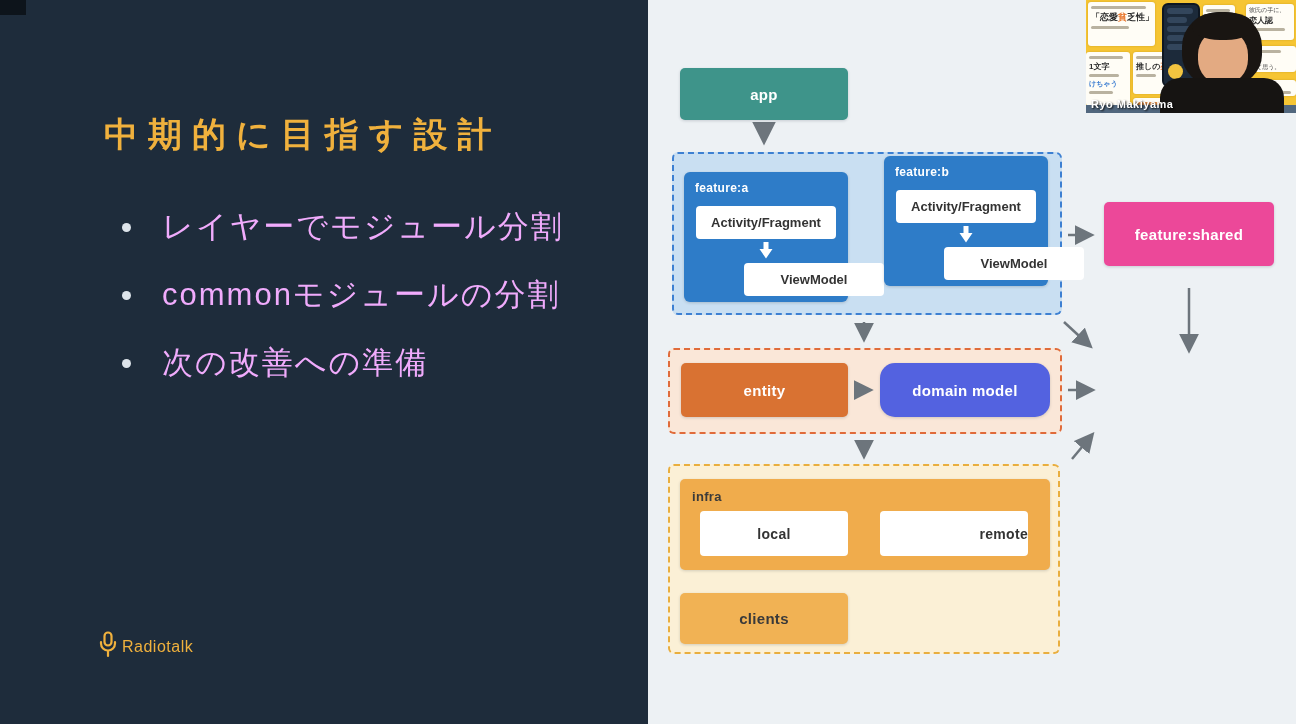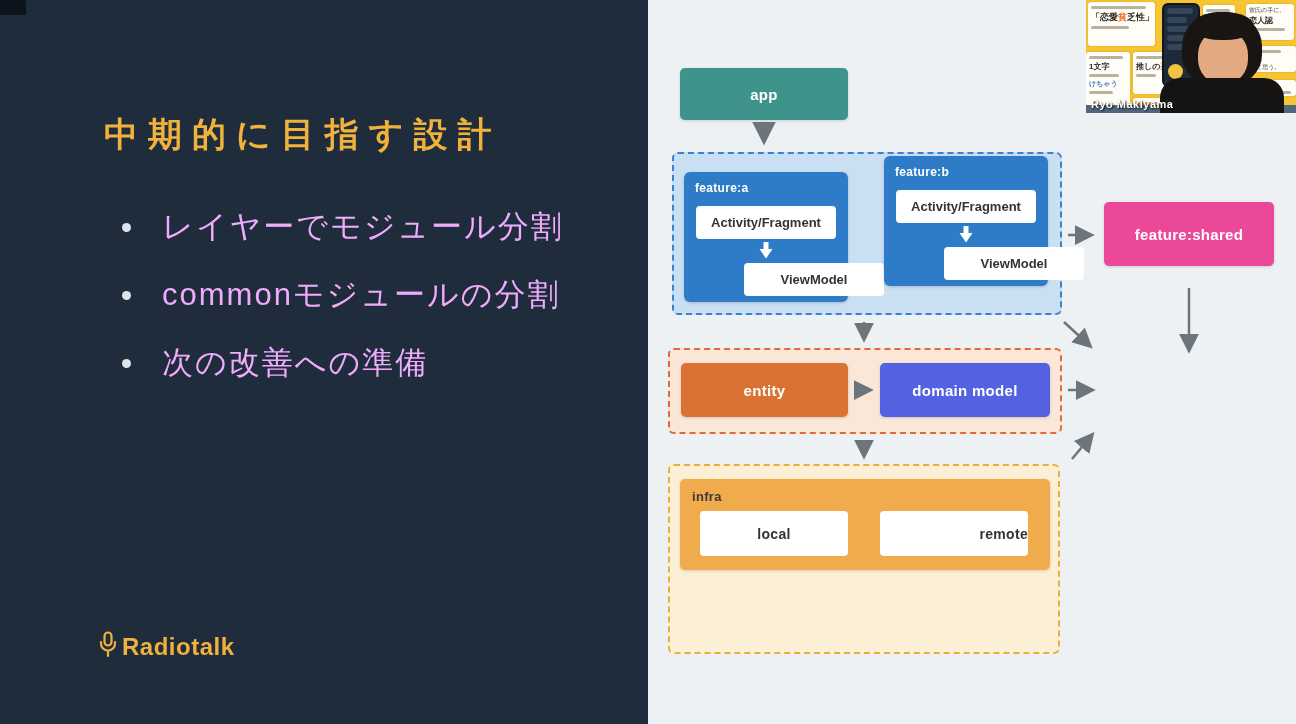--- a/index.html
+++ b/index.html
@@ -8,21 +8,21 @@
   .stage { position:absolute; left:0; top:0; width:1296px; height:724px; }
 
   
   .left-panel { position:absolute; left:0; top:0; width:648px; height:724px; background:#1e2c3b; }
   .corner-artifact { position:absolute; left:0; top:0; width:26px; height:15px; background:#0d141b; }
   .slide-title { position:absolute; left:104px; top:112px; font-size:34px; font-weight:bold; color:#f0b13d; letter-spacing:10px; white-space:nowrap; }
   .bullet-list { position:absolute; left:120px; top:208px; list-style:none; }
   .bullet-list li { position:relative; padding-left:42px; margin-bottom:30px; font-size:31px; line-height:38px; color:#f0abfc; letter-spacing:2px; white-space:nowrap; }
   .bullet-list li::before { content:""; position:absolute; left:2px; top:15px; width:9px; height:9px; border-radius:50%; background:#dde4ea; }
   .logo { position:absolute; left:98px; top:631px; display:flex; align-items:center; gap:4px; }
-  .logo-text { color:#f0b13d; font-size:24px; font-weight:bold; letter-spacing:0.5px; }
+  .logo-text { color:#f0b13d; font-size:16px; font-weight:normal; letter-spacing:0.5px; }
 
   
   .right-panel { position:absolute; left:648px; top:0; width:648px; height:668px; background:#edf1f4; }
 
   .dbox { position:absolute; display:flex; align-items:center; justify-content:center; border-radius:5px; box-shadow:0 1px 3px rgba(30,45,60,.18); color:#fff; font-size:15px; font-weight:bold; letter-spacing:.3px; }
   .teal { background:#3e948a; }
   .blue { background:#ec4899; }
   .indigo { background:#5362e0; }
   .orange { background:#d97232; }
   .amber { background:#f0ac4c; color:#3a3a3a; }
@@ -146,35 +146,38 @@
     </div>
 
     <div class="dbox blue" style="left:456px; top:202px; width:170px; height:64px;">
       <span>feature:shared</span>
     </div>
 
     <div class="dbox orange" style="left:33px; top:363px; width:167px; height:54px;">
       <span>entity</span>
     </div>
 
-    <div class="dbox indigo" style="left:232px; top:363px; width:170px; height:54px;">
+    <div class="dbox indigo" style="left:232px; top:363px; width:170px; height:54px;border-radius:15px;">
       <span>domain model</span>
     </div>
 
 
     <div class="dbox amber" style="left:32px; top:479px; width:370px; height:91px; justify-content:flex-start;">
       <span class="group-label">infra</span>
       <div class="infra-white" style="left:20px;">
           <span>local</span>
         </div>
       <div class="infra-white" style="left:200px;justify-content:flex-end;">
           <span>remote</span>
         </div>
     </div>
 
+    <div class="dbox amber2" style="left:32px; top:593px; width:168px; height:51px;">
+      <span>clients</span>
+    </div>
   </div>
 
   <div class="webcam">
 
     <div class="wc-card" style="left:2px; top:2px; width:67px; height:44px;">
       <div class="tiny-bar" style="width:55px;"></div>
       <div class="wc-title"><span>「恋愛</span><span class="wc-accent">貧</span><span>乏性」</span></div>
       <div class="tiny-bar" style="width:38px;"></div>
     </div>
 

